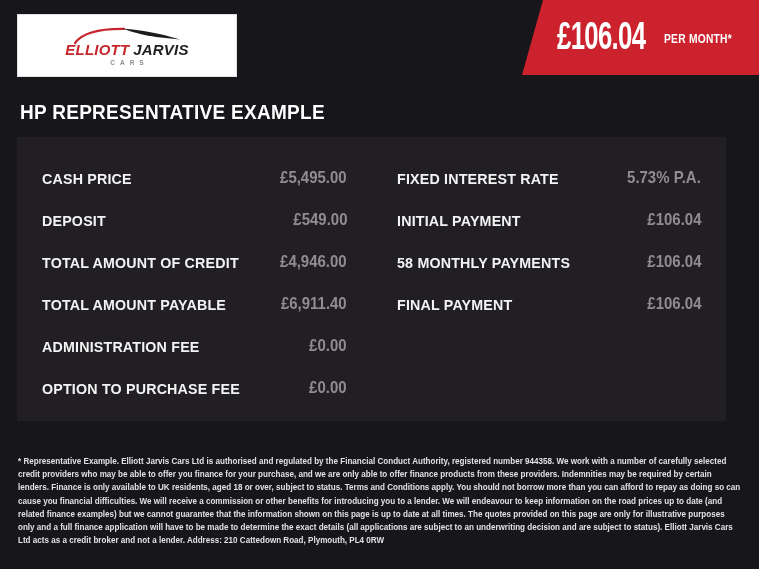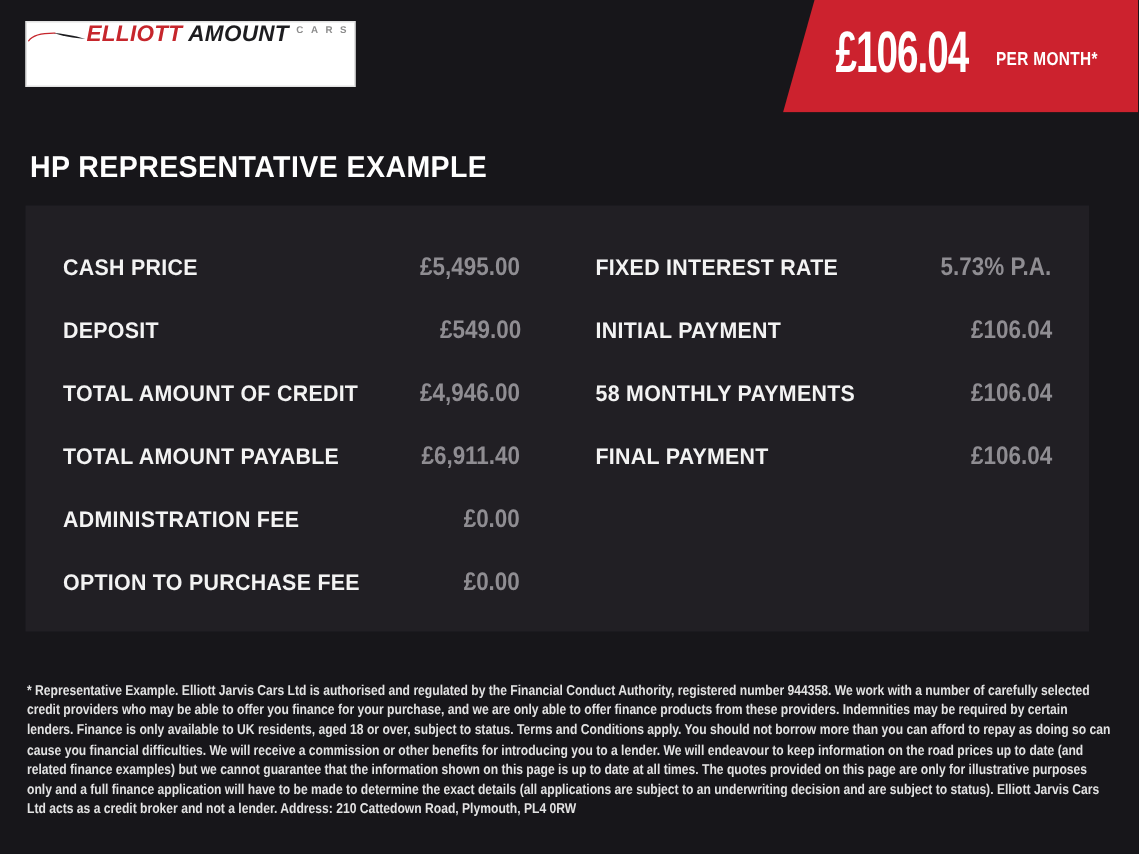--- a/index.html
+++ b/index.html
@@ -3,23 +3,23 @@
 <meta charset="utf-8">
 <style>
   html,body{margin:0;padding:0;background:#17161a;}
   .stage{
     position:relative;width:759px;height:569px;overflow:hidden;
     background:#17161a;
     font-family:"Liberation Sans", sans-serif;
   }
   
   .logo-box{
-    position:absolute;left:17px;top:14px;width:220px;height:44px;
+    position:absolute;left:17px;top:14px;width:220px;height:63px;
     background:#ffffff;border:1px solid #e2e2e2;box-sizing:border-box;
-    display:flex;flex-direction:row;justify-content:center;
+    display:flex;flex-direction:column;align-items:center;justify-content:center;
     cursor:pointer;
   }
   .swoosh{display:block;margin-bottom:-3px;}
   .brand-line{display:flex;align-items:baseline;gap:4px;
     font-style:italic;font-weight:bold;font-size:15px;line-height:15px;letter-spacing:.2px;}
   .brand-elliott{color:#c6262c;}
   .brand-jarvis{color:#1d1d20;}
   .brand-cars{font-size:6.5px;letter-spacing:5px;color:#8d8d8d;margin-top:2px;padding-left:5px;font-weight:bold;}
   
   .banner{
@@ -76,21 +76,21 @@
 
 <div class="stage">
 
   <div class="logo-box">
     <svg class="swoosh" width="110" height="19" viewBox="0 0 110 19">
       <path d="M3 17 C 10 7, 28 2.5, 52 2.8" fill="none" stroke="#c6262c" stroke-width="2.2" stroke-linecap="round"></path>
       <path d="M50 2.6 C 64 3.4, 80 6.5, 92 9 L108 13.5 L84 11 C 70 9, 58 5.5, 50 2.6 Z" fill="#1d1d20"></path>
     </svg>
     <div class="brand-line">
       <span class="brand-elliott">ELLIOTT</span>
-      <span class="brand-jarvis">AMOUNT</span>
+      <span class="brand-jarvis">JARVIS</span>
     </div>
     <div class="brand-cars">CARS</div>
   </div>
 
   <div class="banner">
     <span class="banner-price">£106.04</span>
     <span class="banner-suffix">PER MONTH*</span>
   </div>
 
   <div class="heading">HP REPRESENTATIVE EXAMPLE</div>

